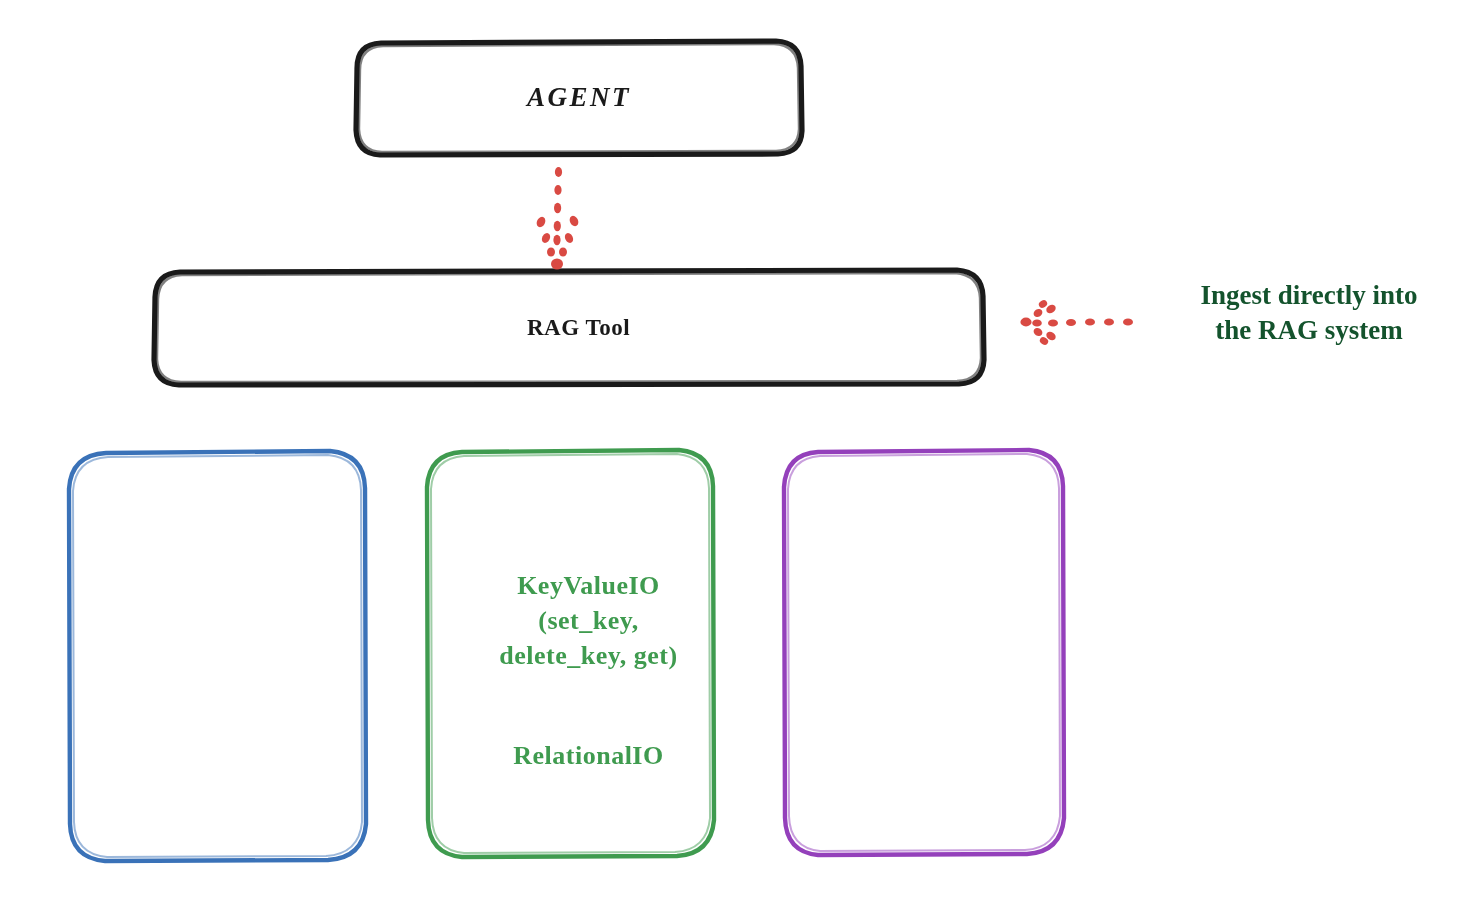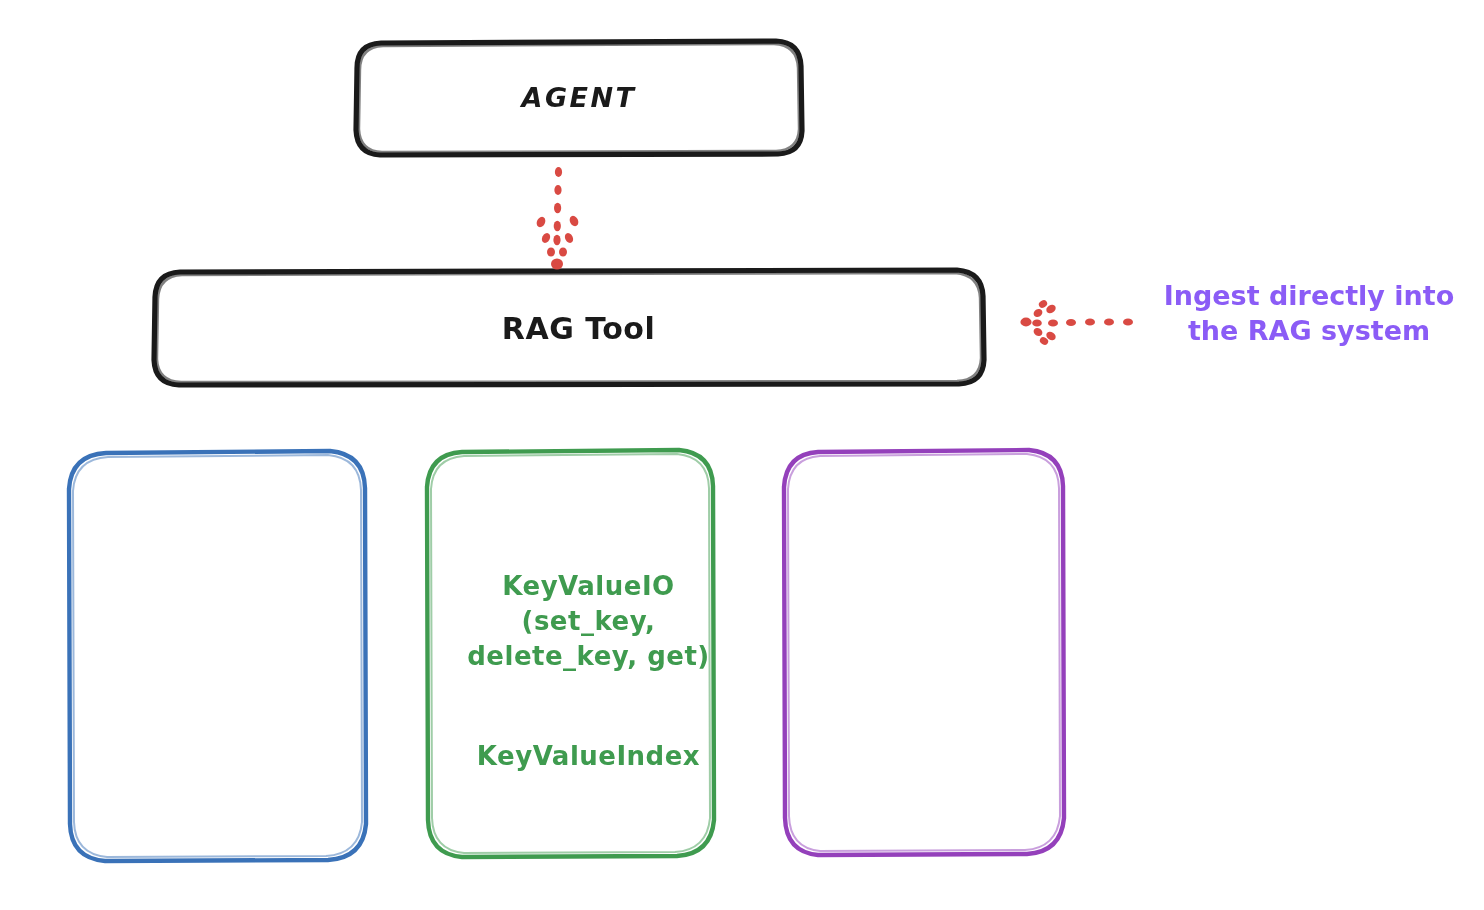--- a/index.html
+++ b/index.html
@@ -13,20 +13,21 @@
     position: relative;
     overflow: hidden;
     font-family: "DejaVu Sans", sans-serif;
   }
 
   #canvas {
     position: absolute;
     inset: 0;
     width: 1484px;
     height: 642px;
+    font-family: Liberation Serif, serif;
   }
 
   
   .node {
     position: absolute;
     box-sizing: border-box;
     background: transparent;
     display: flex;
     align-items: center;
     justify-content: center;
@@ -57,21 +58,21 @@
   }
 
   
   #ragtool-node {
     left: 153px;
     top: 270px;
     width: 832px;
     height: 116px;
   }
   #ragtool-node .node-label {
-    font-size: 30px;
+    font-size: 23px;
     font-weight: 600;
     color: #1a1a1a;
     margin-left: 19px;
   }
 
   
   #vectorio-node {
     left: 68px;
     top: 450px;
     width: 298px;
@@ -105,21 +106,21 @@
   #keyvalueio-node .node-label { color: #3f9b4f; }
   #relationalio-node .node-label { color: #9440bb; }
 
   
   #ingest-annotation {
     position: absolute;
     left: 1146px;
     top: 278px;
     width: 326px;
     text-align: center;
-    color: #8b5cf6;
+    color: #14532d;
     font-size: 27px;
     font-weight: 600;
     line-height: 1.30;
     white-space: pre-line;
   }
 
   .svg-layer {
     position: absolute;
     inset: 0;
     pointer-events: none;
@@ -199,21 +200,21 @@
     <div class="node-label">RAG Tool</div>
   </div>
 
 
   <div class="node provider" id="keyvalueio-node">
     <div class="node-label">
       <span>KeyValueIO
 (set_key,
 delete_key, get)</span>
       <span class="spacer"></span>
-      <span>KeyValueIndex</span>
+      <span>RelationalIO</span>
     </div>
   </div>
 
 
   <div id="ingest-annotation">Ingest directly into
 the RAG system</div>
 
 </div>
 
 </body></html>

